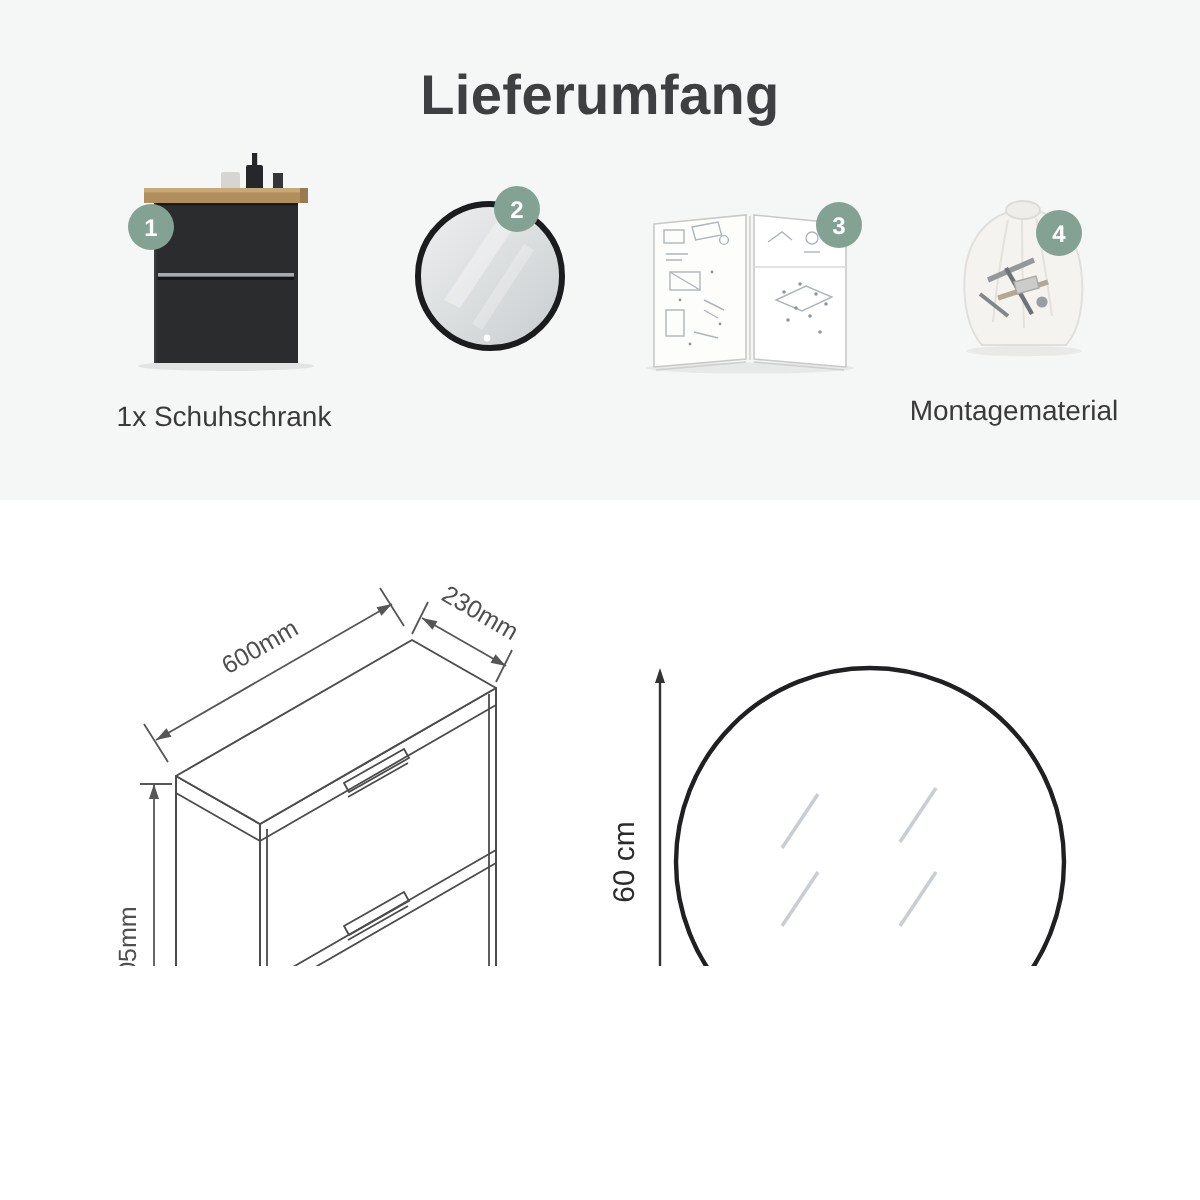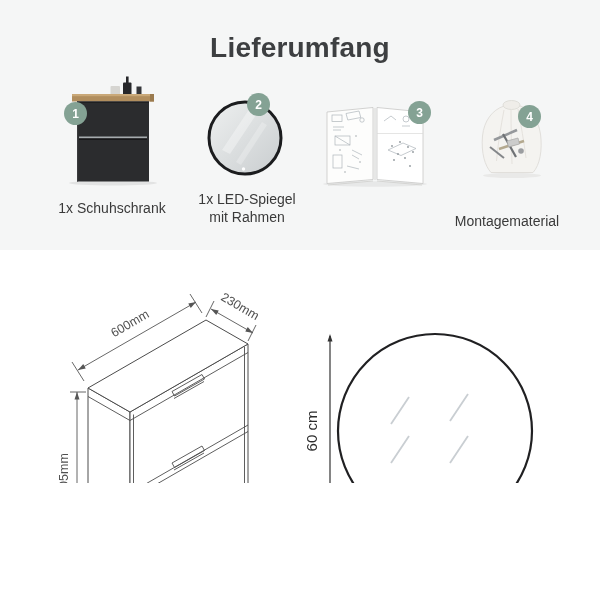--- a/index.html
+++ b/index.html
@@ -177,19 +177,15 @@
       <text class="dim-text-lg" text-anchor="middle" x="443" y="552">60 cm</text>
     </g>
   </svg>
 
   <div class="badge" style="left: 64px; top: 102px; background: rgb(132, 162, 148);">1</div>
   <div class="badge" style="left: 247px; top: 93px; background: rgb(132, 162, 148);">2</div>
   <div class="badge" style="left: 408px; top: 101px; background: rgb(132, 162, 148);">3</div>
   <div class="badge" style="left: 518px; top: 105px; background: rgb(132, 162, 148);">4</div>
 
   <div class="item-label" style="left:32px;top:199px;">1x Schuhschrank</div>
-  <div class="item-label" style="left:167px;top:190px;">
-    <div>1x LED-Spiegel</div>
-    <div>mit Rahmen</div>
-  </div>
-  <div class="item-label" style="left:427px;top:212px;">Montagematerial</div>
+  <div class="item-label" style="left:427px;top:196px;">Montagematerial</div>
 
 </div>
 
 </body></html>

